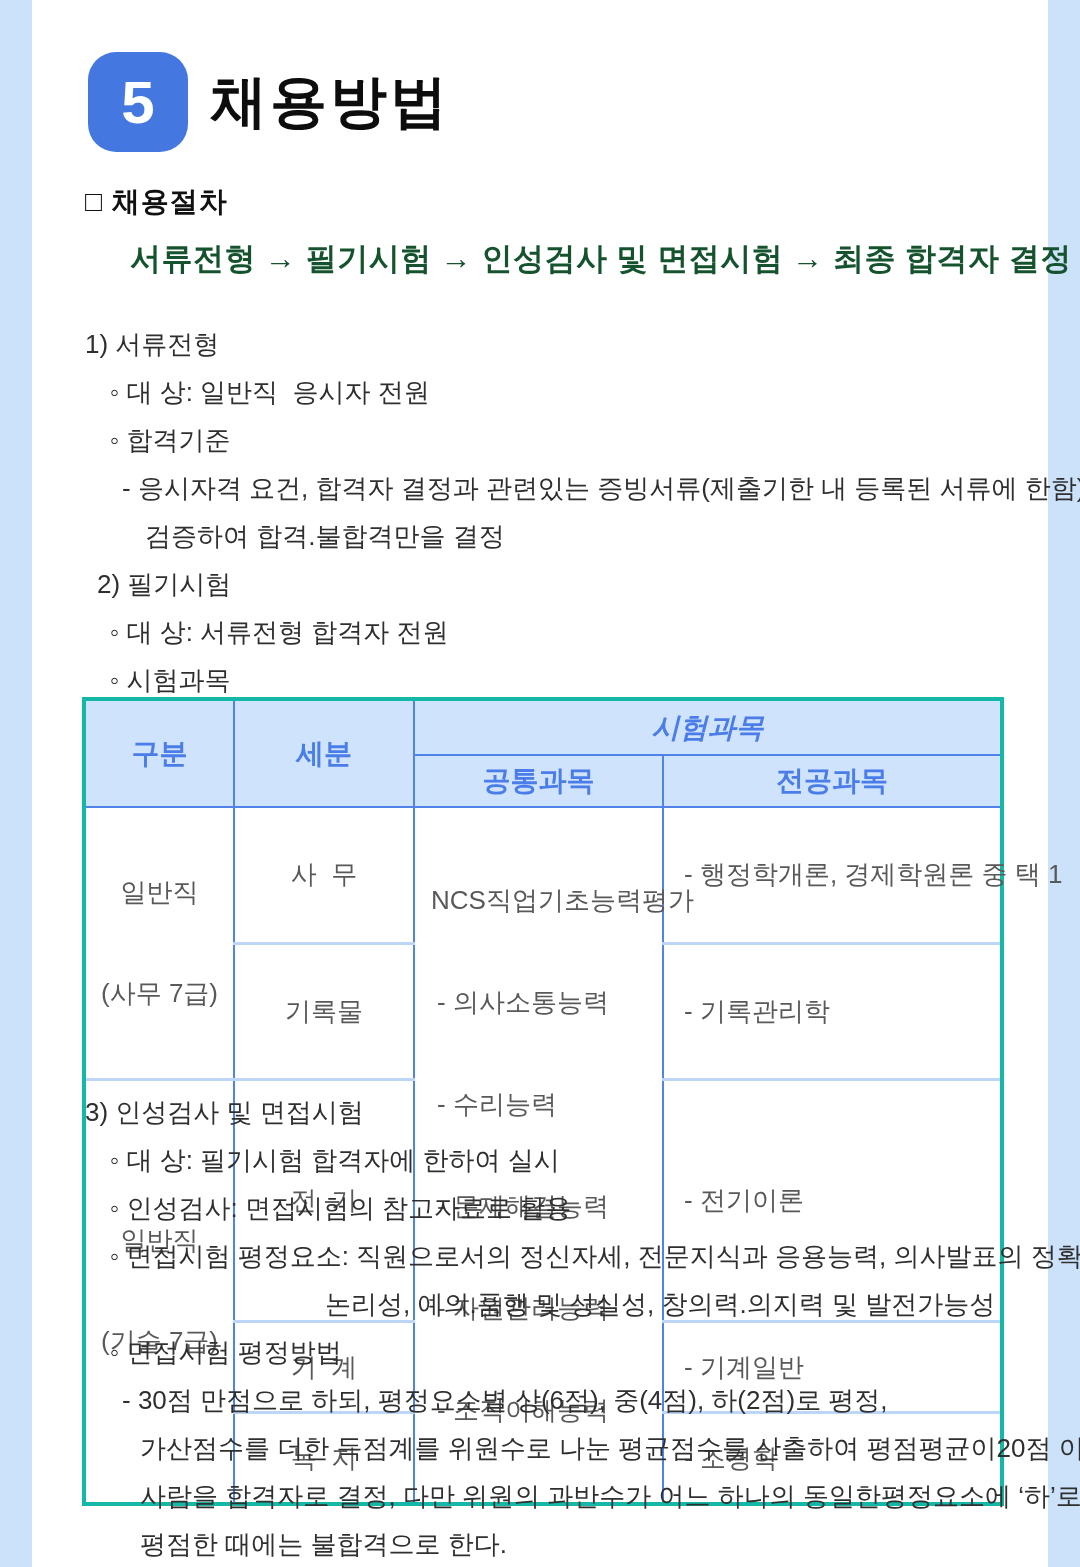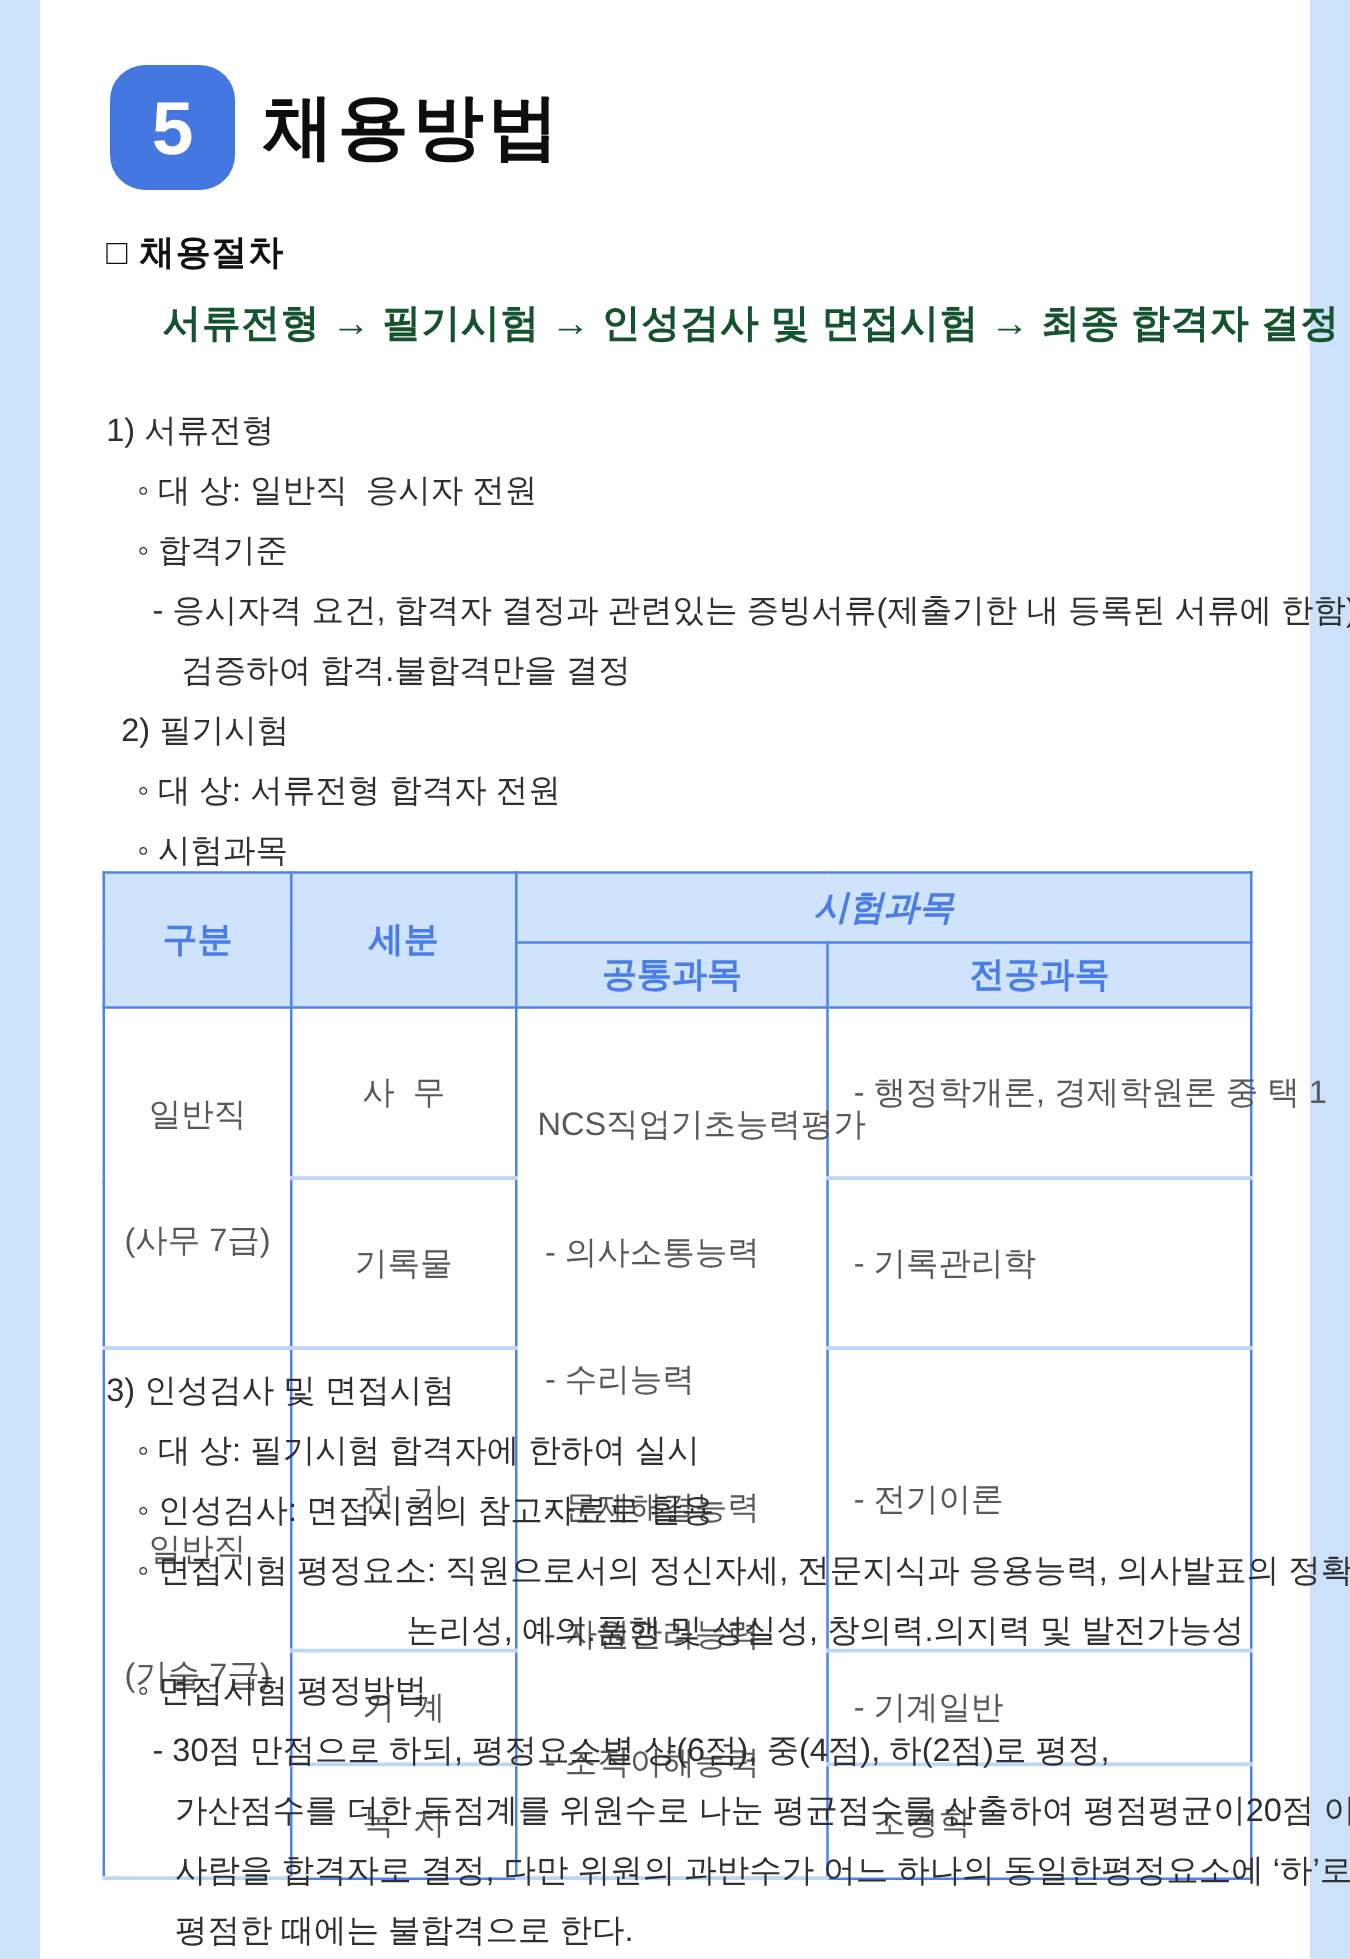--- a/index.html
+++ b/index.html
@@ -48,21 +48,21 @@
   .i0b { padding-left:12px; }
   .i1  { padding-left:25px; }
   .i2  { padding-left:37px; }
   .i3  { padding-left:60px; }
   .i4  { padding-left:240px; }
   .i5  { padding-left:55px; }
   
   .table-wrap { position:absolute; left:50px; top:697px; }
   table.exam {
     width:918px; border-collapse:collapse; table-layout:fixed;
-    border:2px solid #14b8a6;
+    border:4px solid #14b8a6;
   }
   table.exam th {
     background:#cfe3fc; color:#4a7de8; font-weight:700; font-size:28px;
     border:2px solid #5083e8; text-align:center; white-space:pre;
   }
   tr.h1 { height:56px; }
   tr.h2 { height:52px; }
   th.group-th { border-bottom:1px solid #5083e8;font-style:italic; }
   th.sub-th   { border-top:1px solid #5083e8; }
   table.exam tbody tr { height:52px; }

